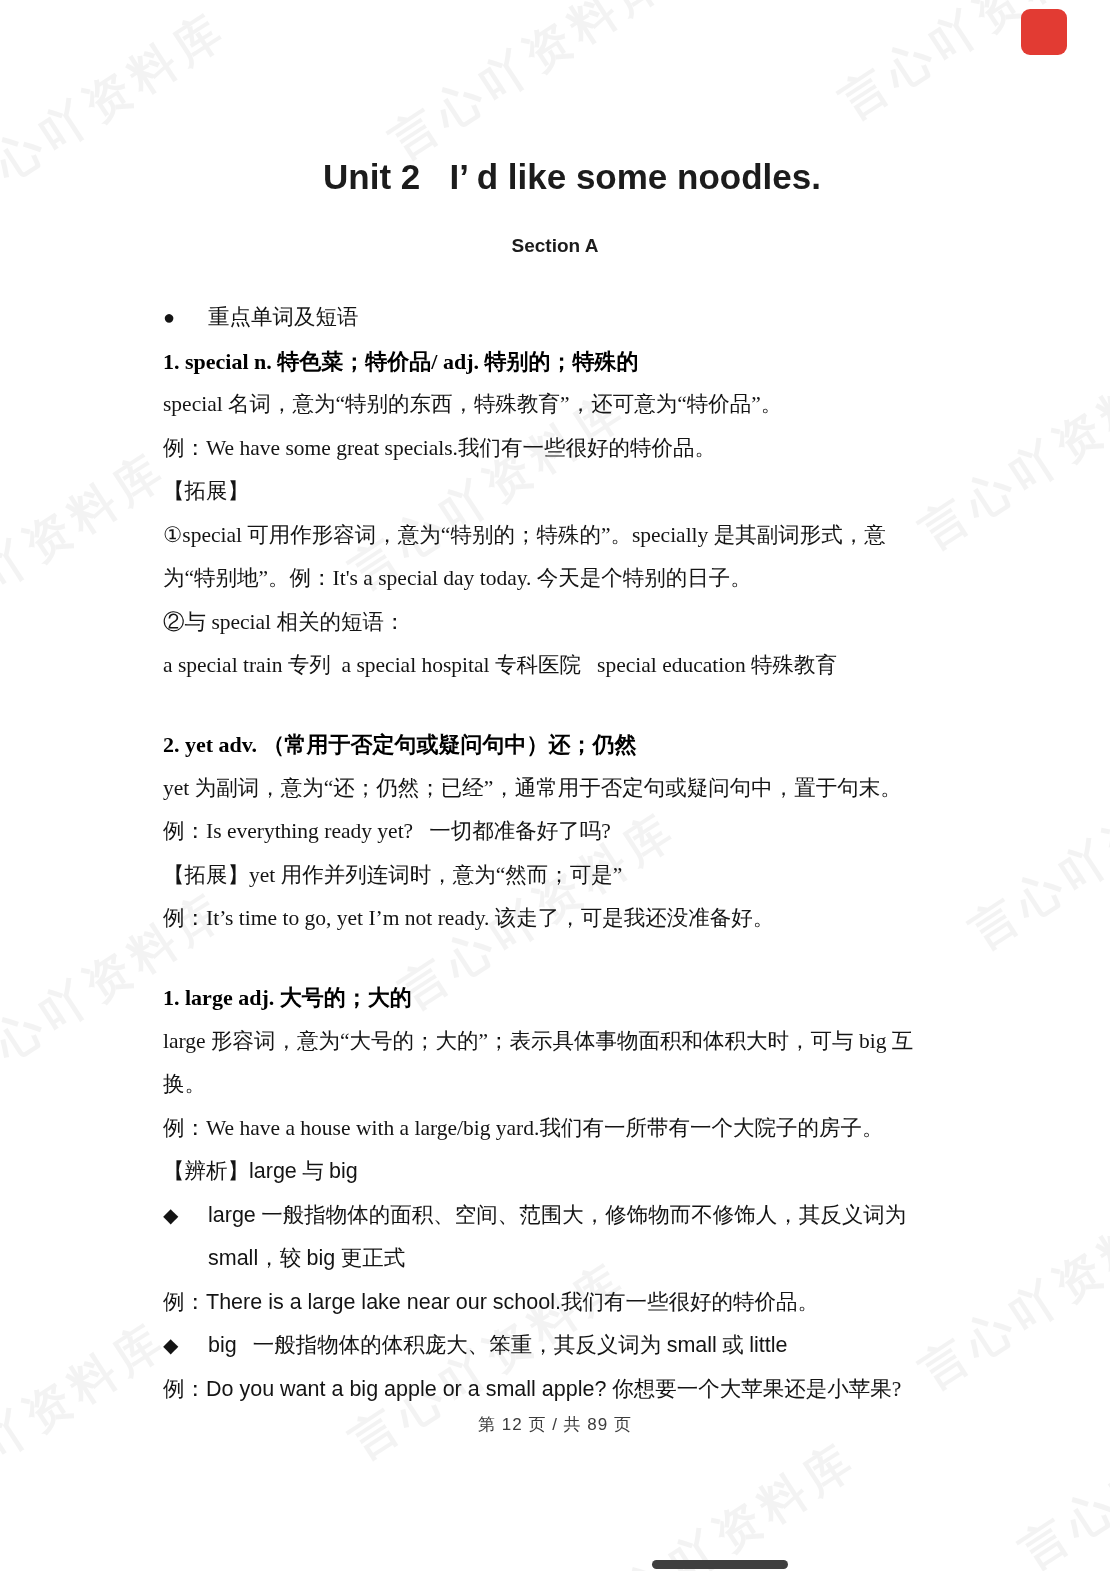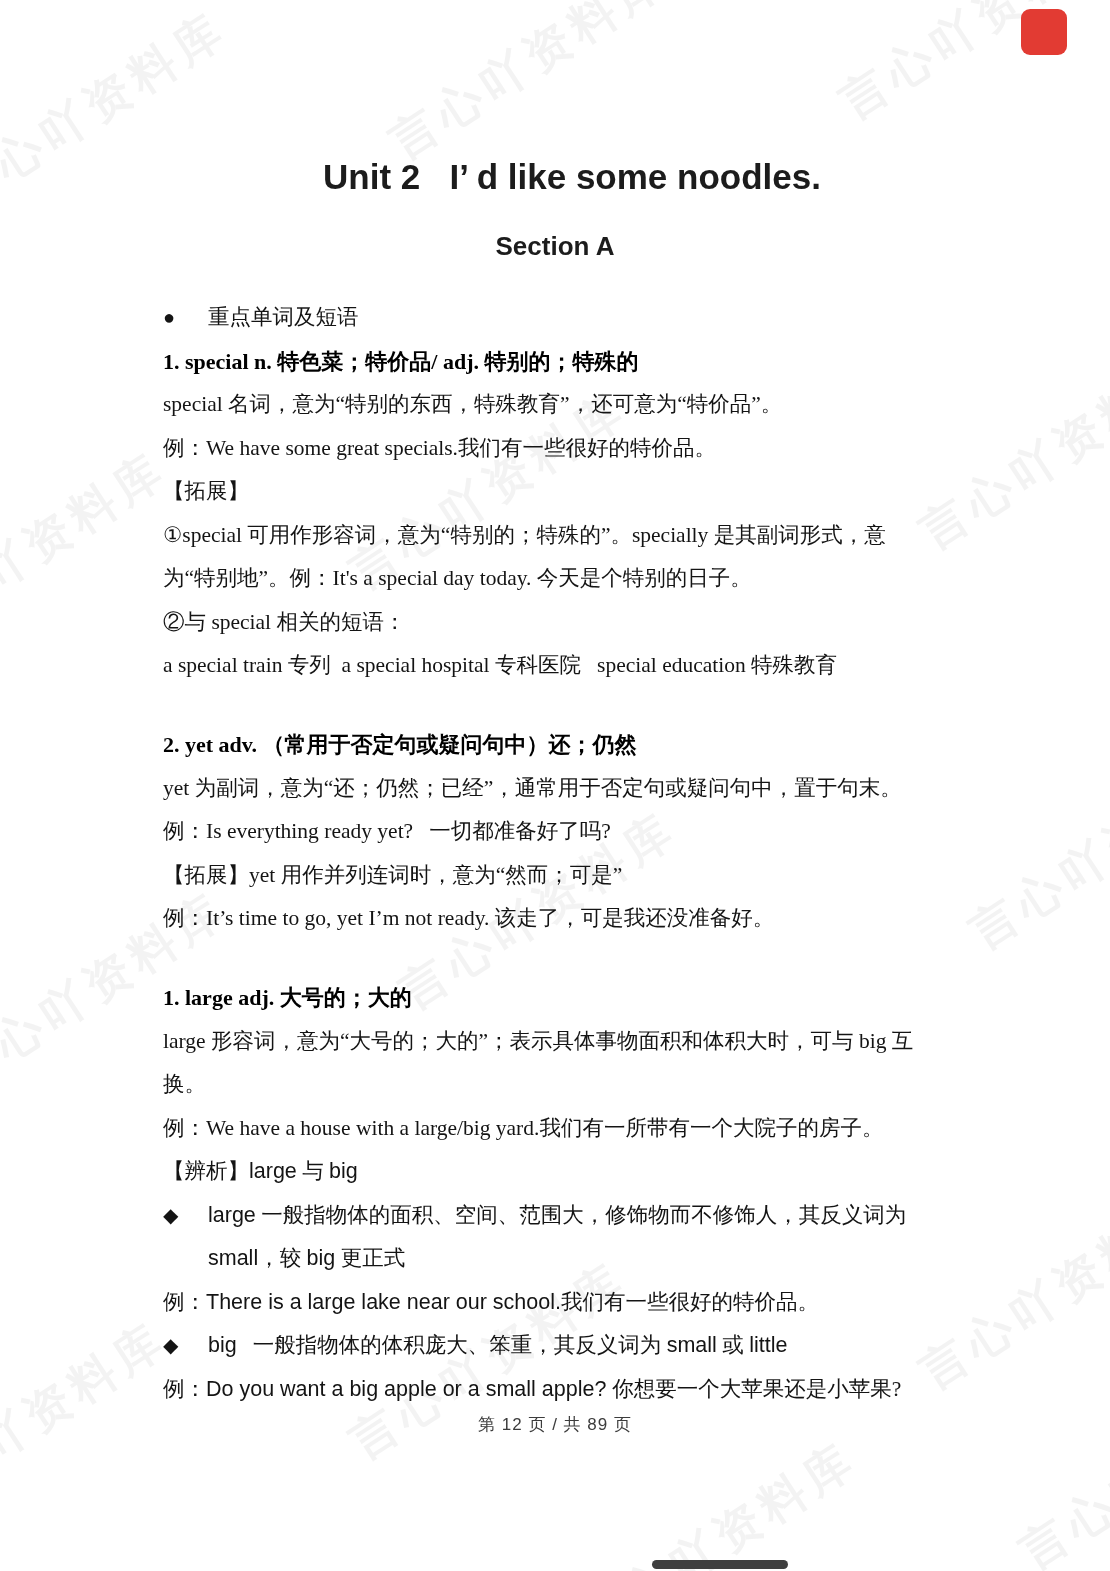--- a/index.html
+++ b/index.html
@@ -38,21 +38,21 @@
     position:absolute;top:136px;left:0;width:100%;
     margin:17px;text-align:center;
     font-family:"Liberation Sans","DejaVu Sans",sans-serif;
     font-weight:bold;font-size:35px;line-height:48px;
     color:#1c1c1c;white-space:pre;
   }
   .section-title{
     position:absolute;top:226px;left:0;width:100%;
     margin:0;text-align:center;
     font-family:"Liberation Sans","DejaVu Sans",sans-serif;
-    font-weight:bold;font-size:26px;line-height:40px;
+    font-weight:bold;font-size:19px;line-height:40px;
     color:#1c1c1c;white-space:pre;
   }
   .content{
     position:absolute;top:296px;left:163px;width:800px;
   }
   .line{
     height:43.5px;line-height:43.5px;
     font-size:21.5px;
     white-space:pre;
   }

